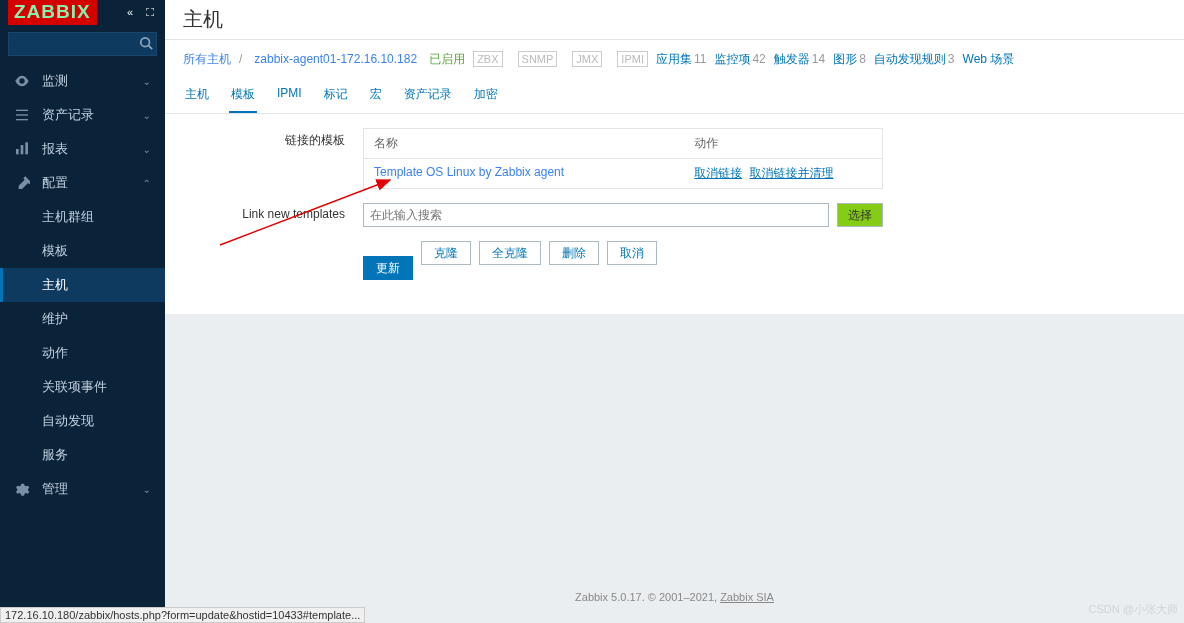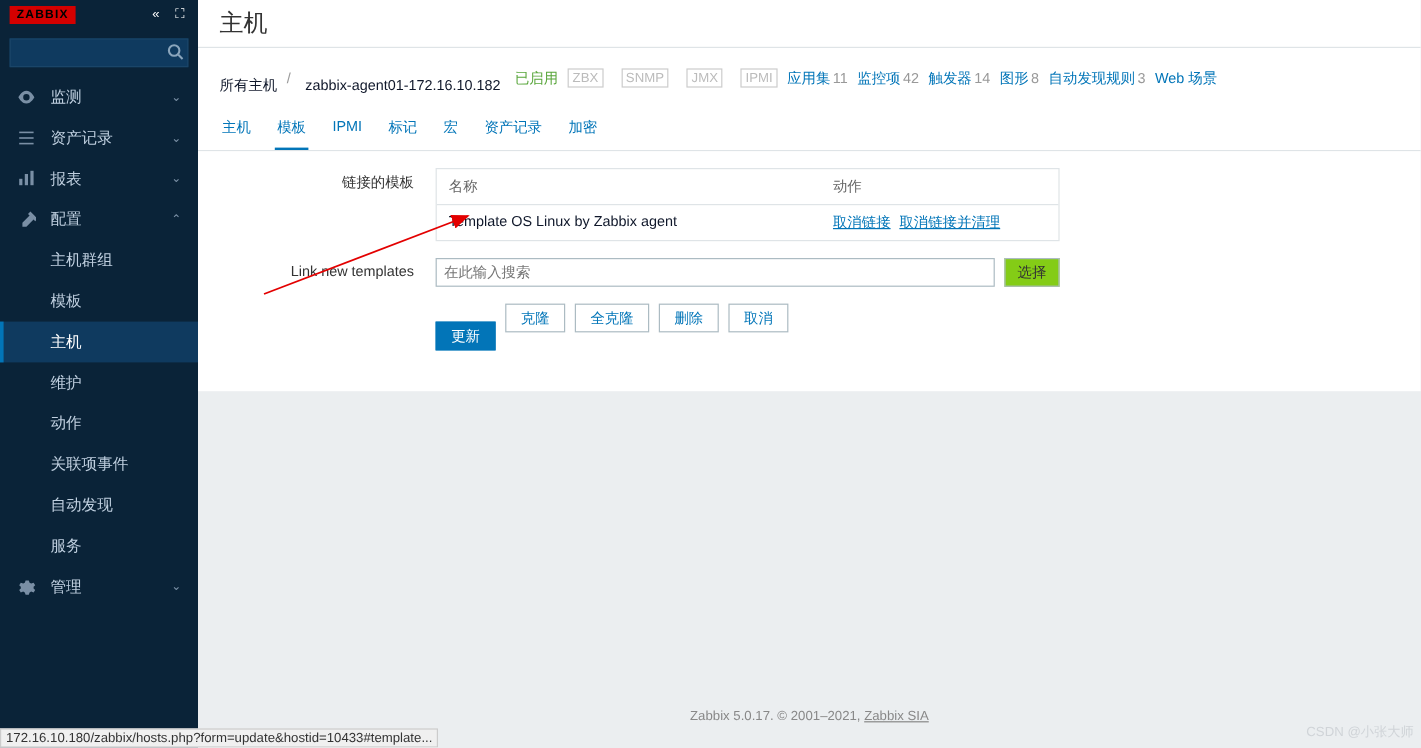--- a/index.html
+++ b/index.html
@@ -1,41 +1,41 @@
 <!DOCTYPE html>
 <html><head>
   <meta charset="utf-8">
   <style>
     * { margin: 0; padding: 0; box-sizing: border-box; font-family: Arial, "Microsoft YaHei", sans-serif; }
     body { width: 1184px; height: 623px; overflow: hidden; background: #ebeef0; position: relative; }
     
     .sidebar { width: 165px; height: 623px; background: #0a2338; float: left; color: #fff; position: relative; }
     .sidebar-header { height: 24px; display: flex; align-items: center; padding: 0 8px; }
-    .logo { background: #d40000; color: #000000; font-weight: bold; font-size: 10px; padding: 2px 6px; letter-spacing: 1px; }
+    .logo { background: #d40000; color: #86efac; font-weight: bold; font-size: 19px; padding: 2px 6px; letter-spacing: 1px; }
     .header-icons { margin-left: auto; display: flex; gap: 6px; }
     .collapse-icon, .fullscreen-icon { width: 14px; height: 14px; display: inline-flex; align-items: center; justify-content: center; color: #fff; font-size: 11px; cursor: pointer; }
     
     .sidebar-search { margin: 8px; position: relative; }
     .sidebar-search input { width: 100%; background: #0f3a5f; border: 1px solid #1a4568; height: 24px; padding: 0 24px 0 6px; color: #fff; }
     .search-icon-box { position: absolute; right: 4px; top: 4px; color: #8aa5bc; font-size: 14px; }
     
     .nav-item { display: flex; align-items: center; padding: 8px 14px; color: #c0d0e0; cursor: pointer; font-size: 13px; }
     .nav-icon { width: 18px; display: inline-flex; margin-right: 10px; color: #7a8fa5; }
     .nav-chevron { margin-left: auto; font-size: 10px; color: #7a8fa5; }
     
     .nav-sub { display: flex; align-items: center; padding: 8px 14px 8px 42px; color: #c0d0e0; cursor: pointer; font-size: 13px; }
     .nav-sub.active { background: #0f3a5f; border-left: 3px solid #0275b8; padding-left: 39px; color: #fff; }
     
     .sidebar-bottom { position: absolute; bottom: 25px; width: 100%; }
     
     .main { margin-left: 165px; height: 623px; position: relative; }
     .page-title { background: #fff; padding: 6px 18px; font-size: 20px; color: #333; border-bottom: 1px solid #dfe4e7; }
     
     .breadcrumb-bar { background: #fff; padding: 10px 18px; display: flex; align-items: center; gap: 8px; font-size: 12px; flex-wrap: wrap; }
-    .link { color: #0f172a; cursor: pointer; margin-top: 12px; }
+    .link { color: #3b82f6; cursor: pointer; }
     .sep { color: #999; }
     .host-label { padding: 2px 4px; }
     .enabled { color: #59a63b; }
     .zbx-tag { display: inline-block; border: 1px solid #ccc; color: #bbb; padding: 1px 3px; font-size: 11px; }
     .count { color: #999; margin-left: 2px; }
     .metric { color: #0275b8; cursor: pointer; }
     
     .tabs { background: #fff; padding: 0 18px; display: flex; gap: 18px; border-bottom: 1px solid #dfe4e7; }
     .tab { padding: 8px 2px; font-size: 12px; color: #0275b8; cursor: pointer; border-bottom: 2px solid transparent; }
     .tab.active { border-bottom-color: #0275b8; }

